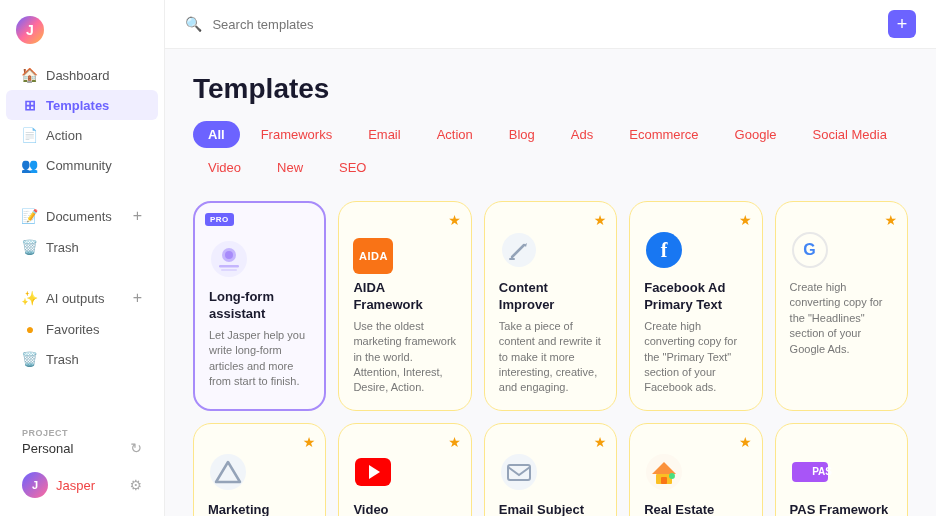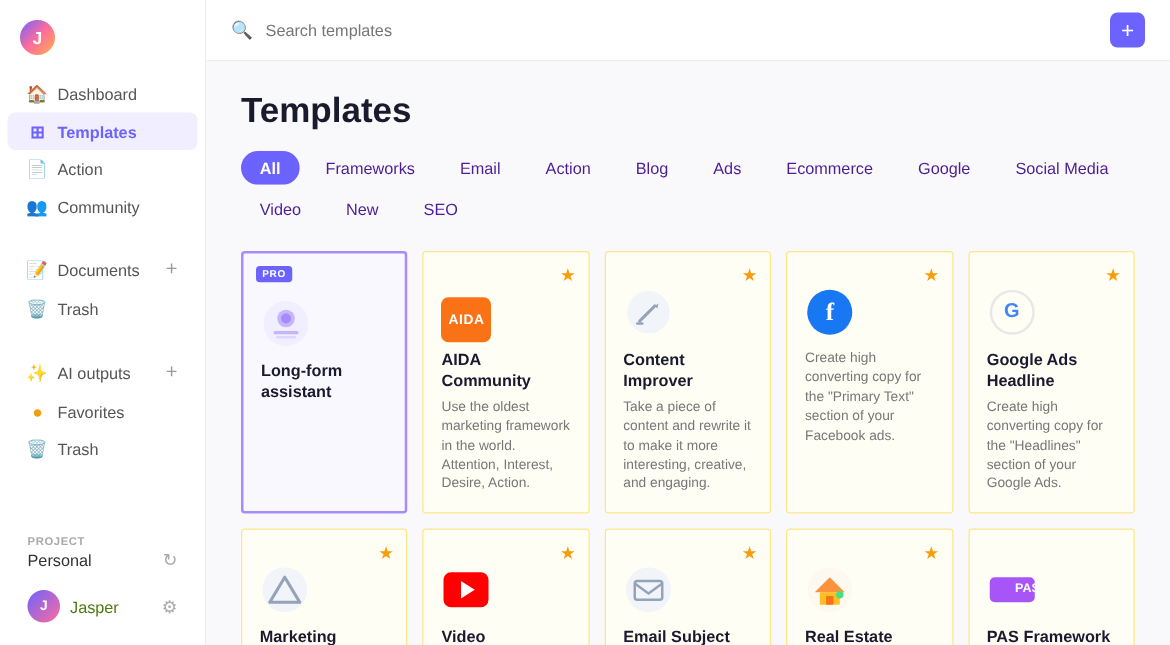--- a/index.html
+++ b/index.html
@@ -56,21 +56,21 @@
       margin: 0 6px;
       cursor: pointer;
       border-radius: 6px;
     }
     .user-avatar {
       width: 26px; height: 26px; border-radius: 50%;
       background: linear-gradient(135deg, #6c63ff, #ff6b9d);
       display: flex; align-items: center; justify-content: center;
       color: white; font-size: 11px; font-weight: bold;
     }
-    .user-name { font-size: 13px; color: #4d7c0f; flex: 1; }
+    .user-name { font-size: 13px; color: #ef4444; flex: 1; }
     .gear-icon { color: #aaa; font-size: 14px; }
 
     
     .main {
       flex: 1;
       display: flex;
       flex-direction: column;
       overflow: hidden;
     }
 
@@ -112,39 +112,39 @@
       display: flex; align-items: center; gap: 6px;
       margin-bottom: 20px;
       flex-wrap: wrap;
     }
     .filter-tab {
       padding: 5px 14px;
       border-radius: 20px;
       font-size: 13px;
       cursor: pointer;
       border: 1px solid transparent;
-      color: #4c1d95;
+      color: #ef4444;
       background: transparent;
     }
     .filter-tab.active {
       background: #6c63ff;
       color: white;
       font-weight: 700;
     }
 
     
     .template-grid {
       display: grid;
       grid-template-columns: repeat(5, 1fr);
       gap: 12px;
     }
     .template-card {
       background: #fff;
       border: 1.5px solid #e8e8e8;
-      border-radius: 3px;
+      border-radius: 18px;
       padding: 14px;
       cursor: pointer;
       position: relative;
       transition: box-shadow 0.15s, border-color 0.15s;
       min-height: 190px;
     }
     .template-card.featured {
       border: 2px solid #a78bfa;
       background: #faf8ff;
     }
@@ -345,28 +345,29 @@
         <div class="card-icon" style="margin-top:22px;">
           <svg width="36" height="36" viewBox="0 0 36 36">
             <circle cx="18" cy="18" r="18" fill="#f0eeff"></circle>
             <ellipse cx="18" cy="14" rx="7" ry="7" fill="#c4b5fd"></ellipse>
             <ellipse cx="18" cy="14" rx="4" ry="4" fill="#a78bfa"></ellipse>
             <rect x="8" y="24" width="20" height="2.5" rx="1.2" fill="#c4b5fd"></rect>
             <rect x="10" y="28" width="16" height="2" rx="1" fill="#ddd6fe"></rect>
           </svg>
         </div>
         <div class="card-title">Long-form assistant</div>
+        <div class="card-desc">Let Jasper help you write long-form articles and more from start to finish.</div>
       </div>
 
       <div class="template-card yellow">
         <span class="star-icon">★</span>
         <div class="card-icon">
           <div class="aida-icon">AIDA</div>
         </div>
-        <div class="card-title">AIDA Community</div>
+        <div class="card-title">AIDA Framework</div>
         <div class="card-desc">Use the oldest marketing framework in the world. Attention, Interest, Desire, Action.</div>
       </div>
 
       <div class="template-card yellow">
         <span class="star-icon">★</span>
         <div class="card-icon">
           <svg width="34" height="34" viewBox="0 0 34 34">
             <rect width="34" height="34" rx="17" fill="#f1f5f9"></rect>
             <line x1="10" y1="24" x2="22" y2="12" stroke="#94a3b8" stroke-width="2.5" stroke-linecap="round"></line>
             <polygon points="22,12 25,10 24,14" fill="#94a3b8"></polygon>
@@ -375,31 +376,31 @@
         </div>
         <div class="card-title">Content Improver</div>
         <div class="card-desc">Take a piece of content and rewrite it to make it more interesting, creative, and engaging.</div>
       </div>
 
       <div class="template-card yellow">
         <span class="star-icon">★</span>
         <div class="card-icon">
           <div class="fb-icon" style="font-family:Georgia,serif">f</div>
         </div>
+        <div class="card-title">Facebook Ad Primary Text</div>
         <div class="card-desc">Create high converting copy for the "Primary Text" section of your Facebook ads.</div>
       </div>
 
       <div class="template-card yellow">
         <span class="star-icon">★</span>
         <div class="card-icon">
           <div class="google-icon-wrap">
             <span style="color:#4285f4;font-size:16px;font-weight:700;font-family:Arial">G</span>
           </div>
         </div>
-        <div class="card-title">Google Ads Headline</div>
         <div class="card-desc">Create high converting copy for the "Headlines" section of your Google Ads.</div>
       </div>
 
       <div class="template-card yellow">
         <span class="star-icon">★</span>
         <div class="card-icon">
           <svg width="36" height="36" viewBox="0 0 36 36">
             <rect width="36" height="36" rx="18" fill="#f1f5f9"></rect>
             <polygon points="18,8 30,28 6,28" fill="none" stroke="#94a3b8" stroke-width="2.5" stroke-linejoin="round"></polygon>
           </svg>

